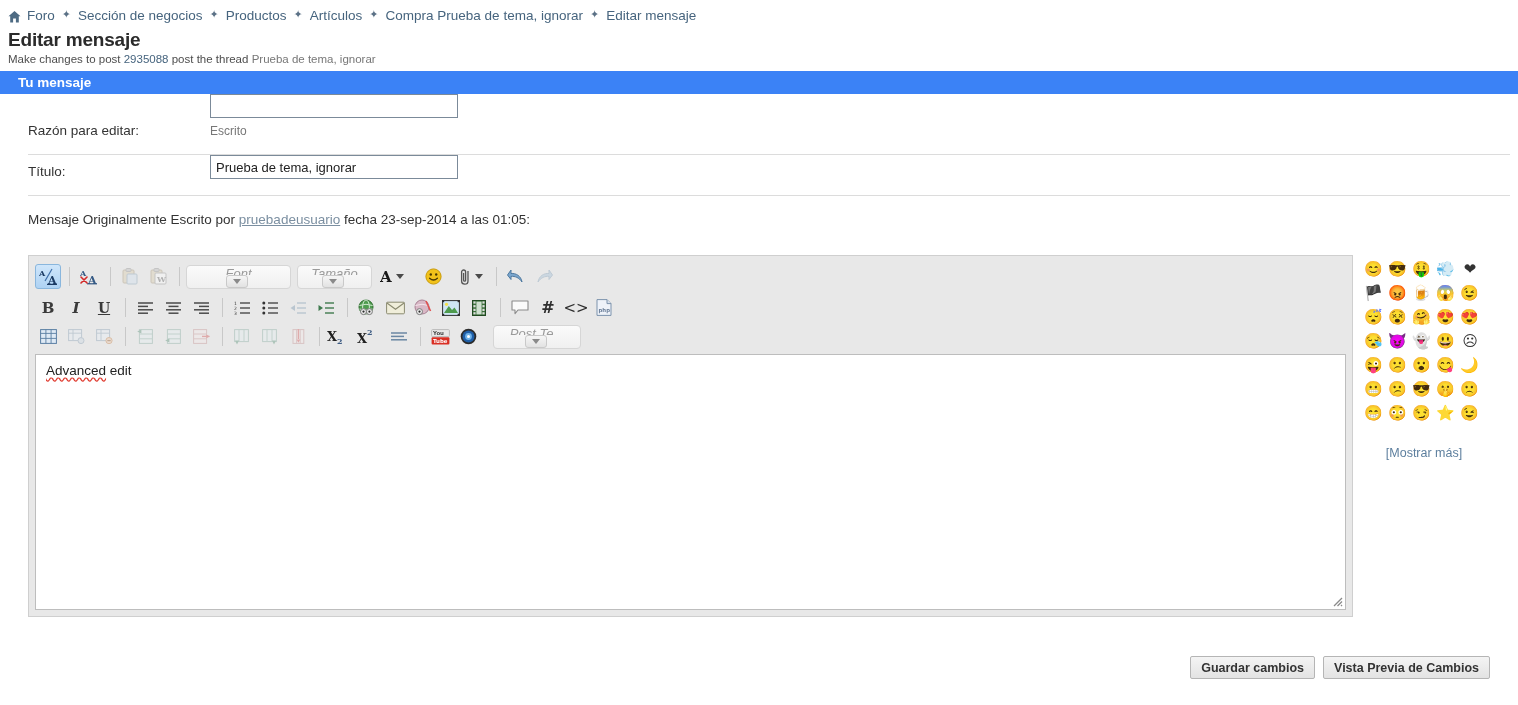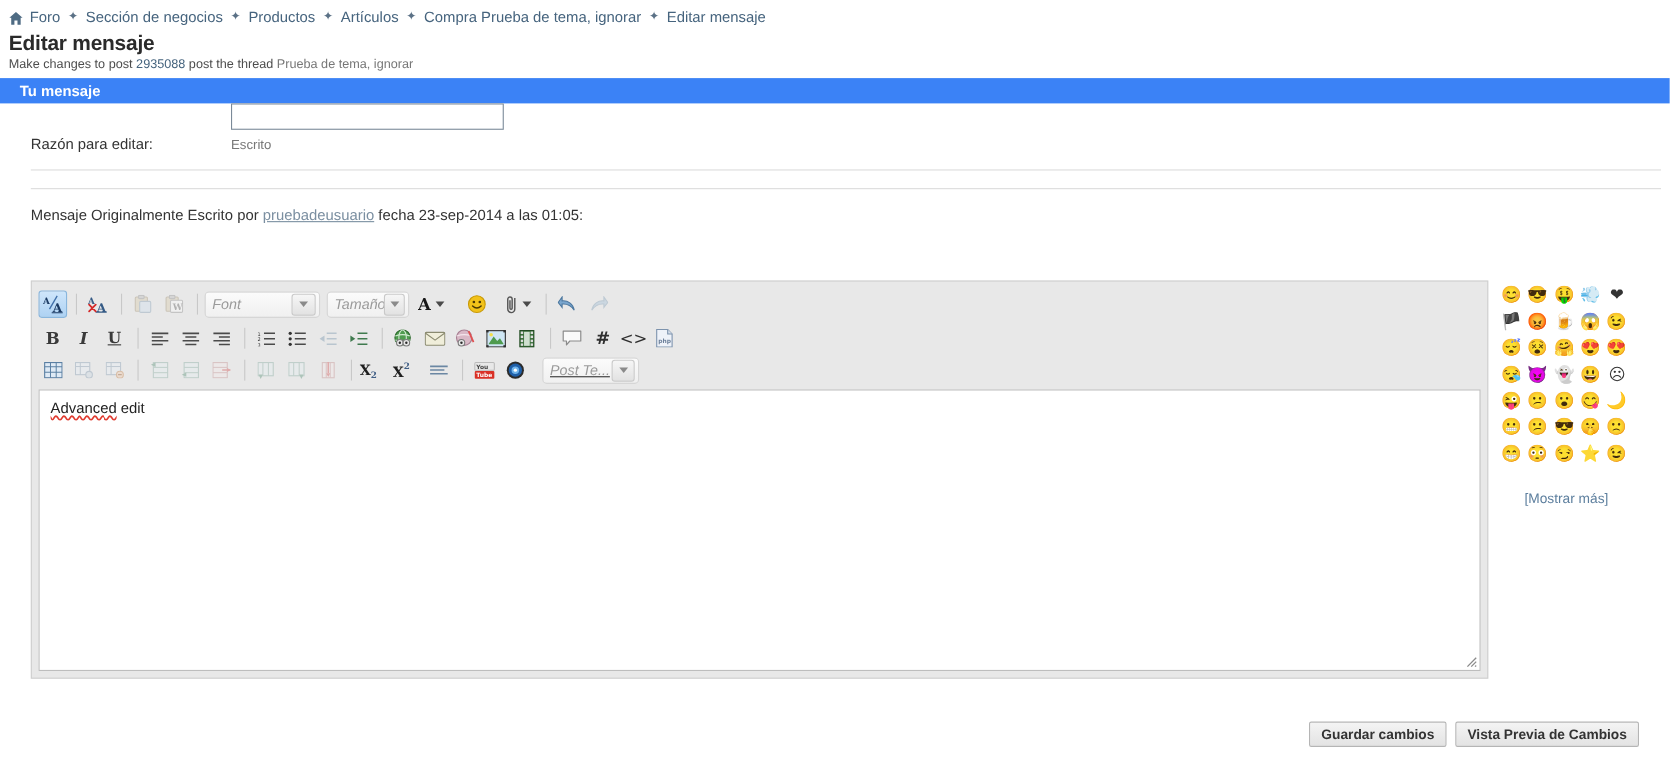--- a/index.html
+++ b/index.html
@@ -86,21 +86,21 @@
     border:1px solid #89b6dd;
   }
   .tbtn.dim{opacity:0.38;}
   .tsep{
     width:1px;height:19px;background:#c8c8c8;margin:0 6px;
   }
   .combo{
     height:24px;border:1px solid #d6d6d6;border-radius:4px;
     background:linear-gradient(#fbfbfb,#f0f0f0);
     display:flex;align-items:center;justify-content:space-between;
-    margin-right:6px;box-sizing:border-box;
+    margin-right:6px;box-sizing:border-box;flex-direction:column;
   }
   .combo .ctext{
     font-style:italic;color:#9a9a9a;font-size:13px;padding:0 6px;
     white-space:nowrap;overflow:hidden;
   }
   .combo .carrow{
     width:20px;height:18px;margin-right:3px;border:1px solid #c9c9c9;
     border-radius:3px;background:linear-gradient(#f6f6f6,#e2e2e2);
     display:flex;align-items:center;justify-content:center;
   }
@@ -193,20 +193,26 @@
 
   <div class="form-row">
     <div class="lbl">Razón para editar:</div>
     <div>
       <input class="txtbox" type="text" value="" style="">
       <div class="hint">Escrito</div>
     </div>
   </div>
   <div class="divider"></div>
 
+  <div class="form-row">
+    <div class="lbl">Título:</div>
+    <div>
+      <input class="txtbox" type="text" value="Prueba de tema, ignorar" style="">
+    </div>
+  </div>
   <div class="divider"></div>
 
   <div class="orig-line">
     <span>Mensaje Originalmente Escrito por </span><a class="user" href="#">pruebadeusuario</a><span> fecha 23-sep-2014 a las 01:05:</span>
   </div>
 
   <div class="editor-wrap">
     <div class="toolbar">
 
       <div class="trow r1">

